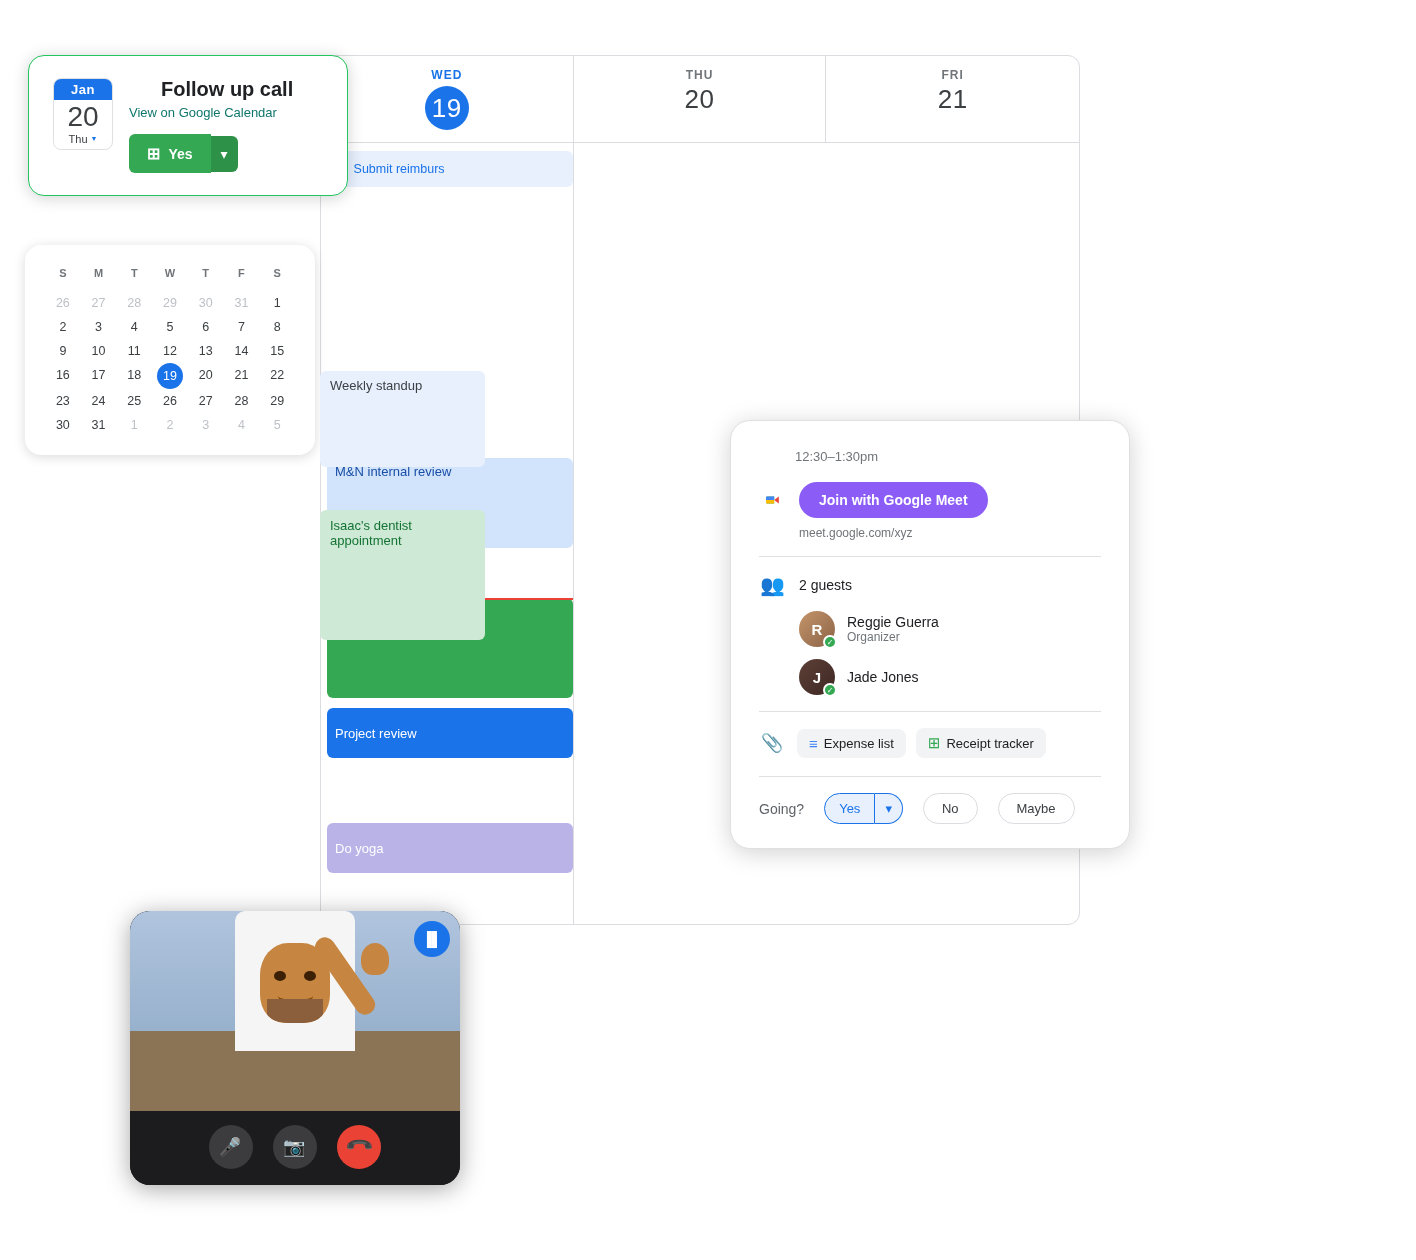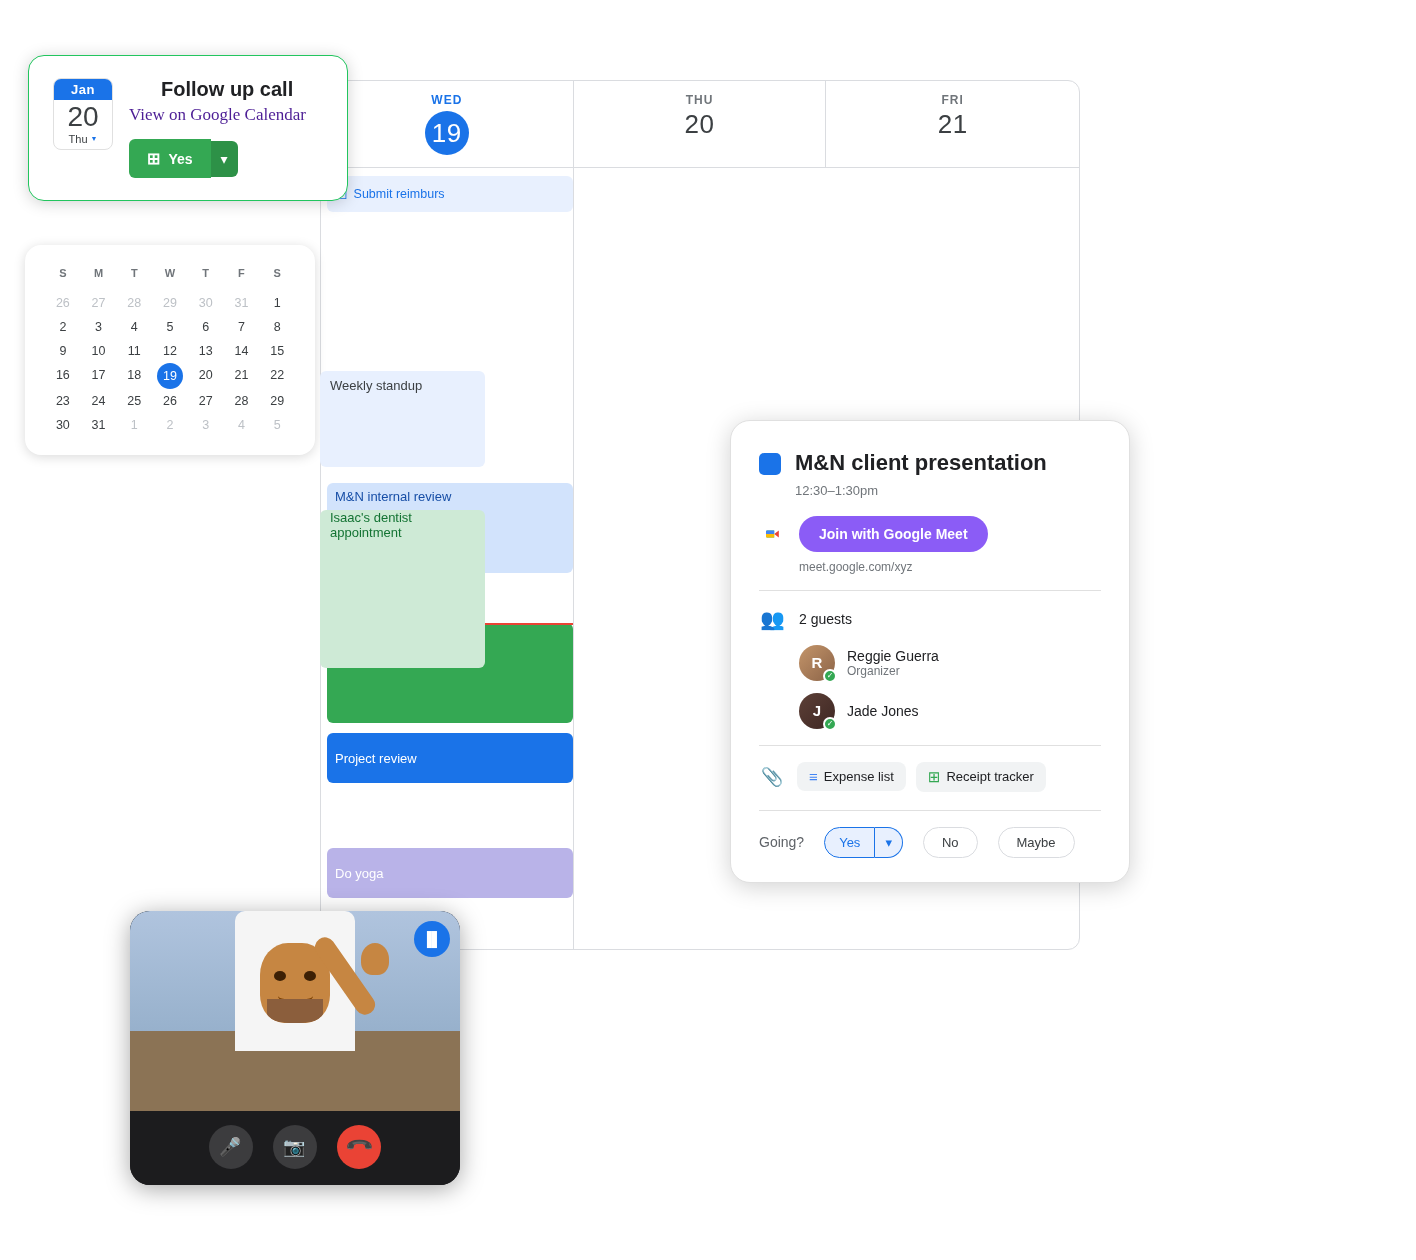--- a/index.html
+++ b/index.html
@@ -16,21 +16,20 @@
     .calendar-grid {
       position: absolute;
       top: 55px;
       left: 320px;
       width: 760px;
       height: 870px;
       border: 1.5px solid #dadce0;
       background: #fff;
       border-radius: 12px;
       overflow: hidden;
-      margin-top: 25px;
     }
     .cal-header {
       display: grid;
       grid-template-columns: repeat(3, 1fr);
       border-bottom: 1.5px solid #dadce0;
     }
     .cal-header-cell {
       padding: 12px 0;
       text-align: center;
       font-size: 12px;
@@ -266,26 +265,25 @@
       flex: 1;
     }
     .event-title {
       font-size: 20px;
       font-weight: 600;
       color: #202124;
       margin-bottom: 4px;
       margin-left: 32px;
     }
     .view-gcal-link {
-      font-size: 17px;
-      color: #4c1d95;
+      font-size: 13px;
+      color: #0f766e;
       text-decoration: none;
       display: block;
       margin-bottom: 14px;
-      font-family: Liberation Serif, serif;
     }
     .yes-button-group {
       display: flex;
       align-items: center;
       gap: 0;
     }
     .yes-btn-main {
       background: #34a853;
       color: #fff;
       border: none;
@@ -615,21 +613,21 @@
 
     <div class="cal-col" style="border-right:none;">
     </div>
   </div>
 </div>
 
 <div style="position:absolute;top:371px;left:320px;width:165px;height:96px;background:#e8f0fe;border-radius:6px;padding:7px 10px;font-size:13px;font-weight:500;color:#3c4043;z-index:10;">
   <span>Weekly standup</span>
 </div>
 
-<div style="position:absolute;top:510px;left:320px;width:165px;height:158px;background:#ceead6;border-radius:6px;padding:0 10px;font-size:13px;font-weight:500;color:#137333;z-index:10;">
+<div style="position:absolute;top:510px;left:320px;width:165px;height:130px;background:#ceead6;border-radius:6px;padding:8px 10px;font-size:13px;font-weight:500;color:#137333;z-index:10;">
   <span>Isaac's dentist appointment</span>
 </div>
 
 <div class="event-card">
   <div class="event-card-date">
     <div class="cal-icon">
       <div class="cal-icon-month">Jan</div>
       <div class="cal-icon-day">20</div>
       <div class="cal-icon-dow">Thu</div>
     </div>
@@ -710,24 +708,20 @@
     <span>31</span>
     <span class="other-month">1</span>
     <span class="other-month">2</span>
     <span class="other-month">3</span>
     <span class="other-month">4</span>
     <span class="other-month">5</span>
   </div>
 </div>
 
 <div class="detail-panel">
-  <div class="detail-header">
-    <div class="detail-color-dot"></div>
-    <div class="detail-title">M&amp;N client presentation</div>
-  </div>
   <div class="detail-time">12:30–1:30pm</div>
 
   <div class="detail-meet-row">
 
     <svg class="meet-logo" viewBox="0 0 48 48" fill="none">
       <rect width="48" height="48" rx="8" fill="white"></rect>
       <path d="M26 24L34 18v12l-8-6z" fill="#EA4335"></path>
       <path d="M14 18h12v12H14a2 2 0 01-2-2V20a2 2 0 012-2z" fill="#34A853"></path>
       <path d="M14 18h12v6H12v-4a2 2 0 012-2z" fill="#4285F4"></path>
       <path d="M14 30h12v-6H12v4a2 2 0 002 2z" fill="#FBBC04"></path>

